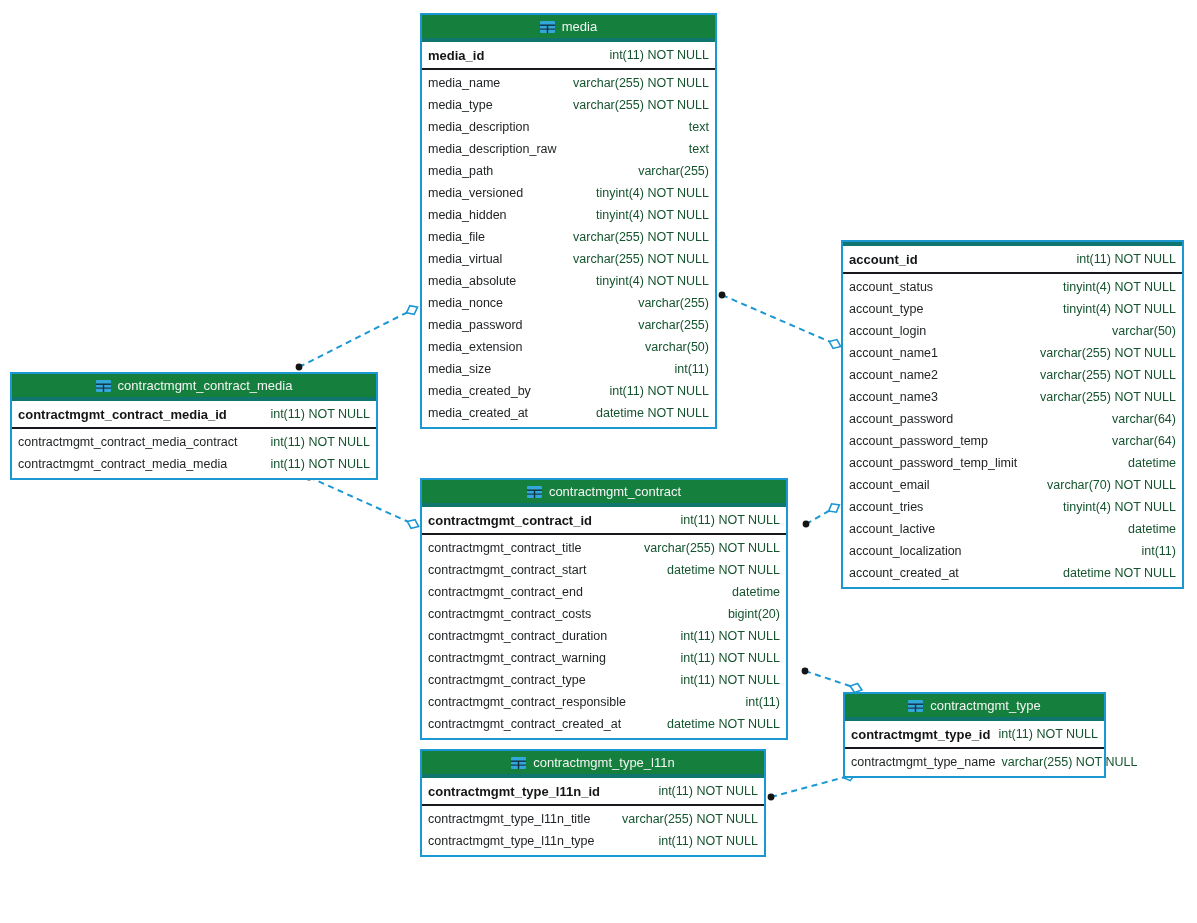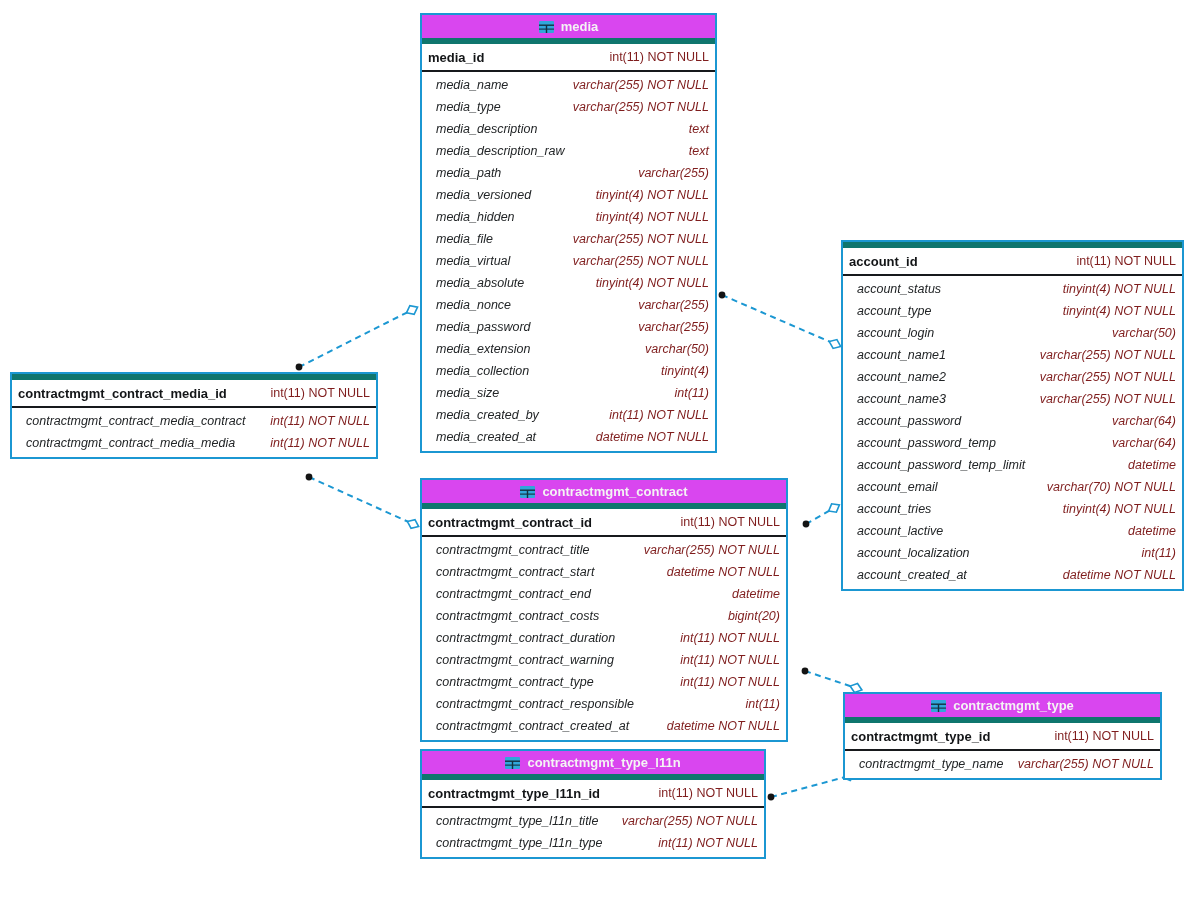--- a/index.html
+++ b/index.html
@@ -1,30 +1,30 @@
 <!DOCTYPE html>
 <html><head>
 <meta charset="utf-8">
 <style>
   html,body{margin:0;padding:0;background:#ffffff;}
   #canvas{position:relative;width:1197px;height:923px;background:#ffffff;overflow:hidden;
           font-family:"Liberation Sans","DejaVu Sans",sans-serif;}
   #conn{position:absolute;left:0;top:0;width:1197px;height:923px;}
   .tbl{position:absolute;border:2px solid #1b97d2;background:#ffffff;box-sizing:border-box;}
-  .hdr{background:#d946ef;color:#f4f4f4;height:23px;display:flex;align-items:center;
-       justify-content:center;gap:7px;font-size:13px;white-space:nowrap;font-weight:bold;}
+  .hdr{background:#15803d;color:#f4f4f4;height:23px;display:flex;align-items:center;
+       justify-content:center;gap:7px;font-size:13px;white-space:nowrap;}
   .ticon{flex:0 0 auto;display:block;}
-  .pkrow{border-top:6px solid #0f766e;border-bottom:2px solid #17191c;height:26px;
+  .pkrow{border-top:4px solid #0f766e;border-bottom:2px solid #17191c;height:26px;
          display:flex;align-items:center;justify-content:space-between;padding:0 6px;
          background:#ffffff;}
   .pkrow .fname{font-weight:bold;font-size:13px;color:#131517;}
-  .rows{padding:2px 0 3px 8px;font-style:italic;}
+  .rows{padding:2px 0 3px 0;}
   .row{height:22px;display:flex;align-items:center;justify-content:space-between;padding:0 6px;}
   .fname{font-size:12.5px;color:#222527;white-space:nowrap;}
-  .ftype{font-size:12.5px;color:#7f1d1d;white-space:nowrap;margin-left:6px;}
+  .ftype{font-size:12.5px;color:#14532d;white-space:nowrap;margin-left:6px;}
   .relline{stroke:#1b97d2;stroke-width:2;stroke-dasharray:6 4.5;fill:none;}
   .reldot{fill:#141414;}
   .reldiamond{fill:#ffffff;stroke:#1b97d2;stroke-width:1.6;}
 </style>
 </head>
 <body>
 
 <div id="canvas">
   <svg id="conn" viewBox="0 0 1197 923" xmlns="http://www.w3.org/2000/svg">
       <g>
@@ -120,24 +120,20 @@
         </div>
         <div class="row">
           <span class="fname">media_password</span>
           <span class="ftype">varchar(255)</span>
         </div>
         <div class="row">
           <span class="fname">media_extension</span>
           <span class="ftype">varchar(50)</span>
         </div>
         <div class="row">
-          <span class="fname">media_collection</span>
-          <span class="ftype">tinyint(4)</span>
-        </div>
-        <div class="row">
           <span class="fname">media_size</span>
           <span class="ftype">int(11)</span>
         </div>
         <div class="row">
           <span class="fname">media_created_by</span>
           <span class="ftype">int(11) NOT NULL</span>
         </div>
         <div class="row">
           <span class="fname">media_created_at</span>
           <span class="ftype">datetime NOT NULL</span>
@@ -202,20 +198,29 @@
           <span class="fname">account_localization</span>
           <span class="ftype">int(11)</span>
         </div>
         <div class="row">
           <span class="fname">account_created_at</span>
           <span class="ftype">datetime NOT NULL</span>
         </div>
       </div>
     </div>
     <div class="tbl" style="left: 10px; top: 372px; width: 368px;">
+      <div class="hdr">
+        <svg class="ticon" width="15" height="12" viewBox="0 0 15 12">
+          <rect x="0" y="0" width="15" height="12" rx="1" fill="#31a7da"></rect>
+          <line x1="0" y1="4.2" x2="15" y2="4.2" stroke="#12313f" stroke-width="1.4"></line>
+          <line x1="7.5" y1="4.2" x2="7.5" y2="12" stroke="#12313f" stroke-width="1.4"></line>
+          <line x1="0" y1="8.1" x2="15" y2="8.1" stroke="#12313f" stroke-width="1.1"></line>
+        </svg>
+        <span class="tname">contractmgmt_contract_media</span>
+      </div>
       <div class="pkrow">
         <span class="fname">contractmgmt_contract_media_id</span>
         <span class="ftype">int(11) NOT NULL</span>
       </div>
       <div class="rows">
         <div class="row">
           <span class="fname">contractmgmt_contract_media_contract</span>
           <span class="ftype">int(11) NOT NULL</span>
         </div>
         <div class="row">
@@ -270,21 +275,21 @@
         <div class="row">
           <span class="fname">contractmgmt_contract_responsible</span>
           <span class="ftype">int(11)</span>
         </div>
         <div class="row">
           <span class="fname">contractmgmt_contract_created_at</span>
           <span class="ftype">datetime NOT NULL</span>
         </div>
       </div>
     </div>
-    <div class="tbl" style="left: 843px; top: 692px; width: 319px;">
+    <div class="tbl" style="left: 843px; top: 692px; width: 263px;">
       <div class="hdr">
         <svg class="ticon" width="15" height="12" viewBox="0 0 15 12">
           <rect x="0" y="0" width="15" height="12" rx="1" fill="#31a7da"></rect>
           <line x1="0" y1="4.2" x2="15" y2="4.2" stroke="#12313f" stroke-width="1.4"></line>
           <line x1="7.5" y1="4.2" x2="7.5" y2="12" stroke="#12313f" stroke-width="1.4"></line>
           <line x1="0" y1="8.1" x2="15" y2="8.1" stroke="#12313f" stroke-width="1.1"></line>
         </svg>
         <span class="tname">contractmgmt_type</span>
       </div>
       <div class="pkrow">

